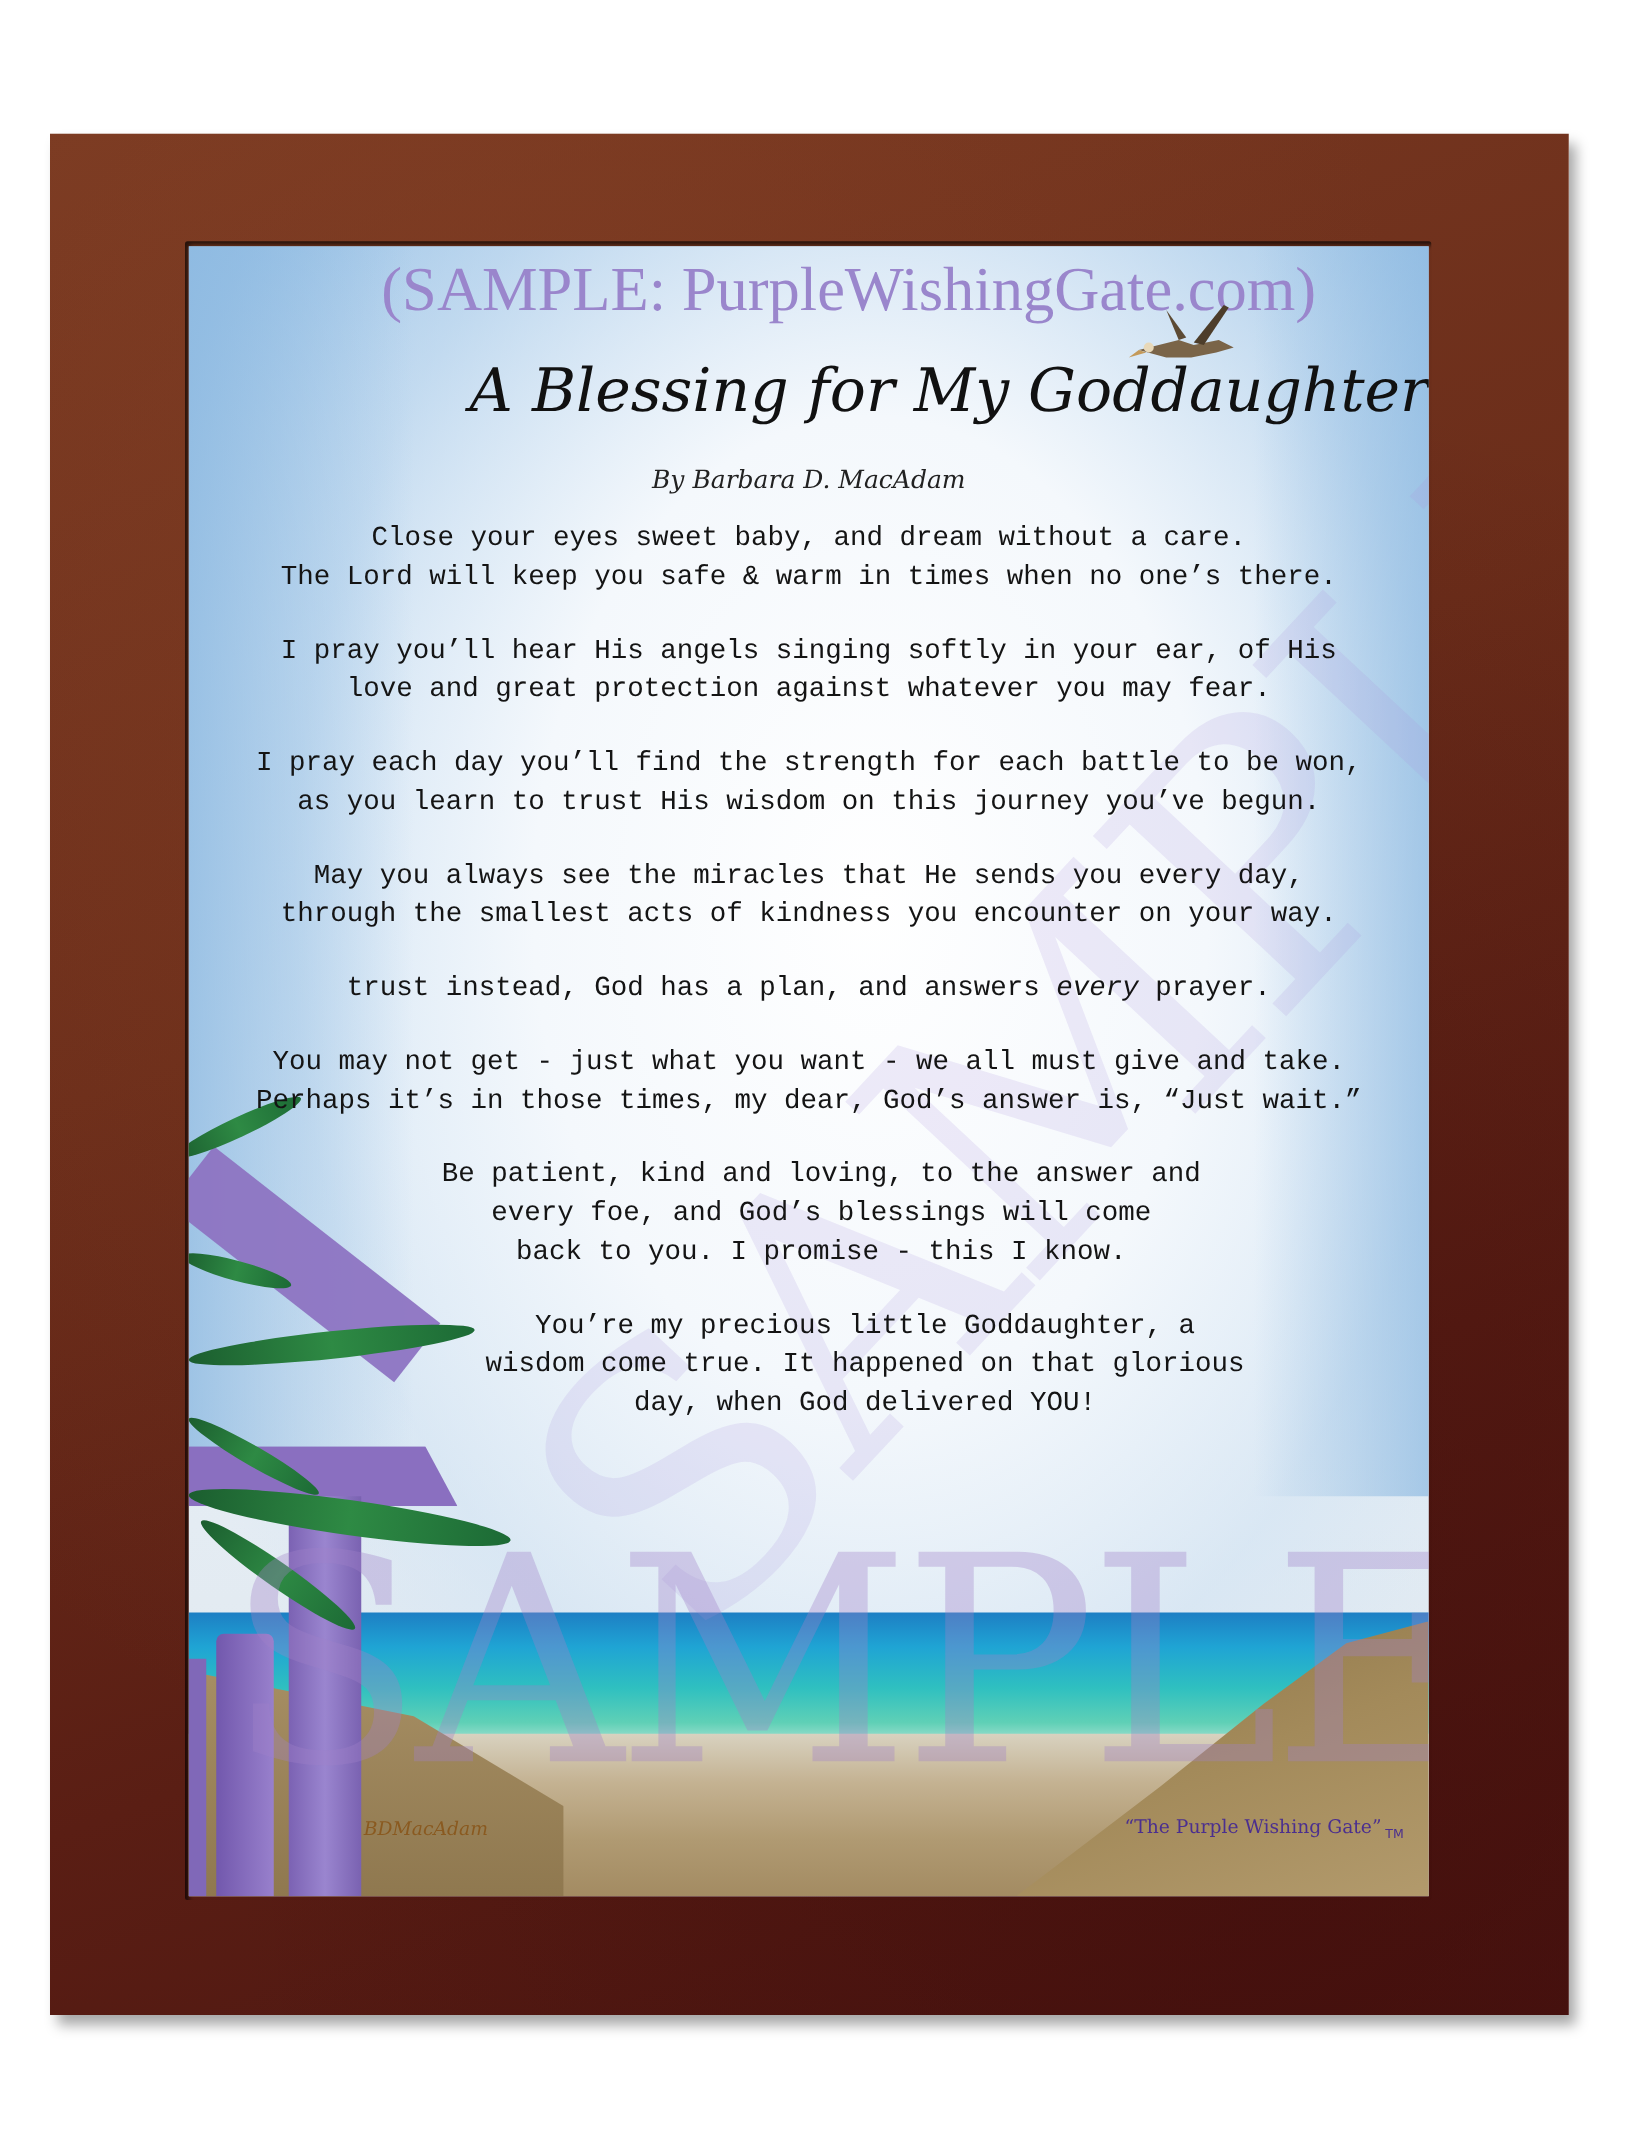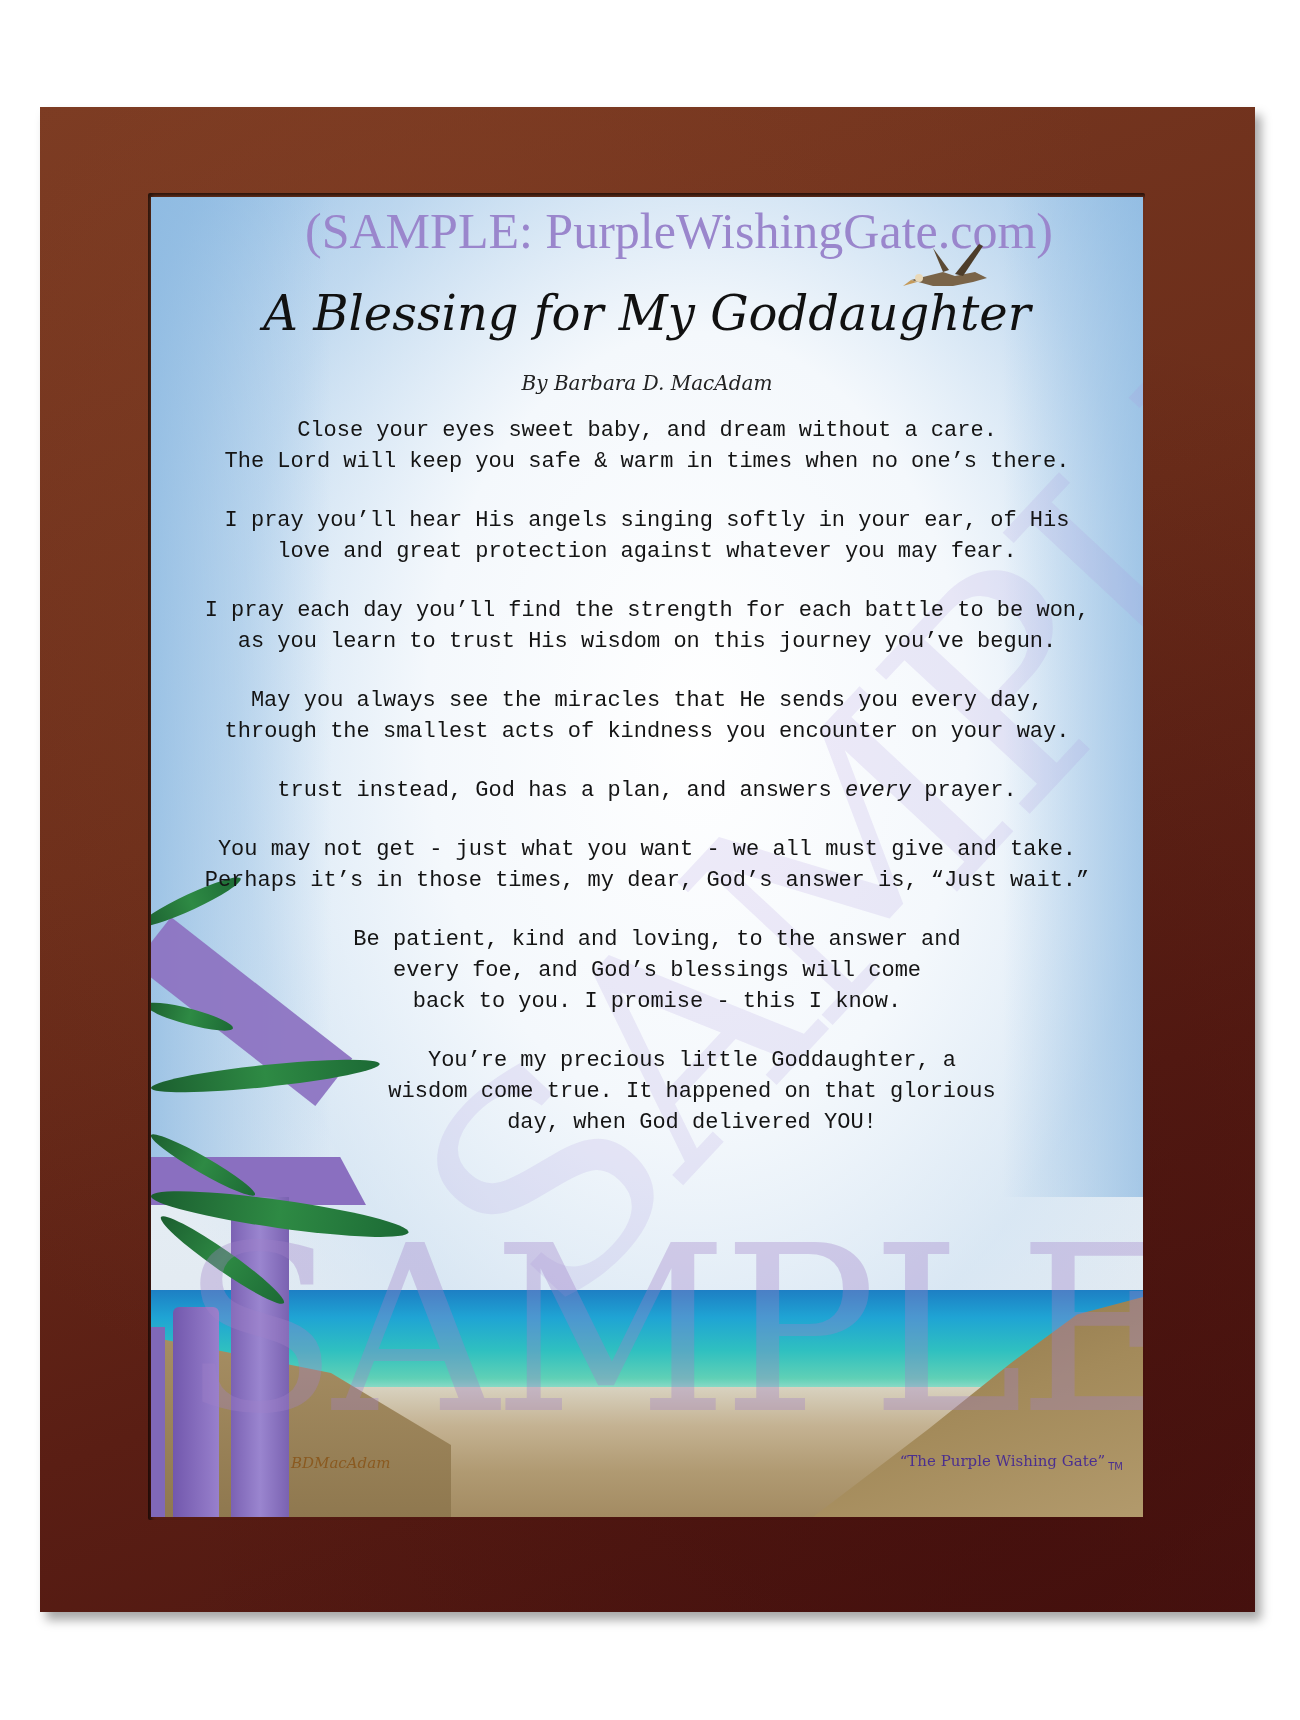--- a/index.html
+++ b/index.html
@@ -57,21 +57,21 @@
   .watermark-bottom {
     position:absolute; left:30px; top:1000px; font-family:"DejaVu Serif", serif; font-size:230px;
     color:rgba(160,130,200,0.35); white-space:nowrap; letter-spacing:-6px;
   }
 
   .sample-header {
     position:absolute; left:0; top:5px; width:100%; text-align:center;
     font-family:"Liberation Serif", serif; font-size:50px; color:#9a86cc; letter-spacing:0px;margin-left:32px;
   }
   .title {
-    position:absolute; left:0; top:88px; width:100%; text-align:center;
+    position:absolute; left:0; top:88px; width:100%; text-align:right;
     font-family:"DejaVu Serif", serif; font-style:italic; font-size:48px; color:#111;
   }
   .byline {
     position:absolute; left:0; top:174px; width:100%; text-align:center;
     font-family:"DejaVu Serif", serif; font-style:italic; font-size:20px; color:#222;
   }
   .poem {
     position:absolute; left:40px; top:218px; width:912px;
     font-family:"DejaVu Sans", sans-serif; font-size:22px; line-height:31px; color:#141414; text-align:center;
   }

